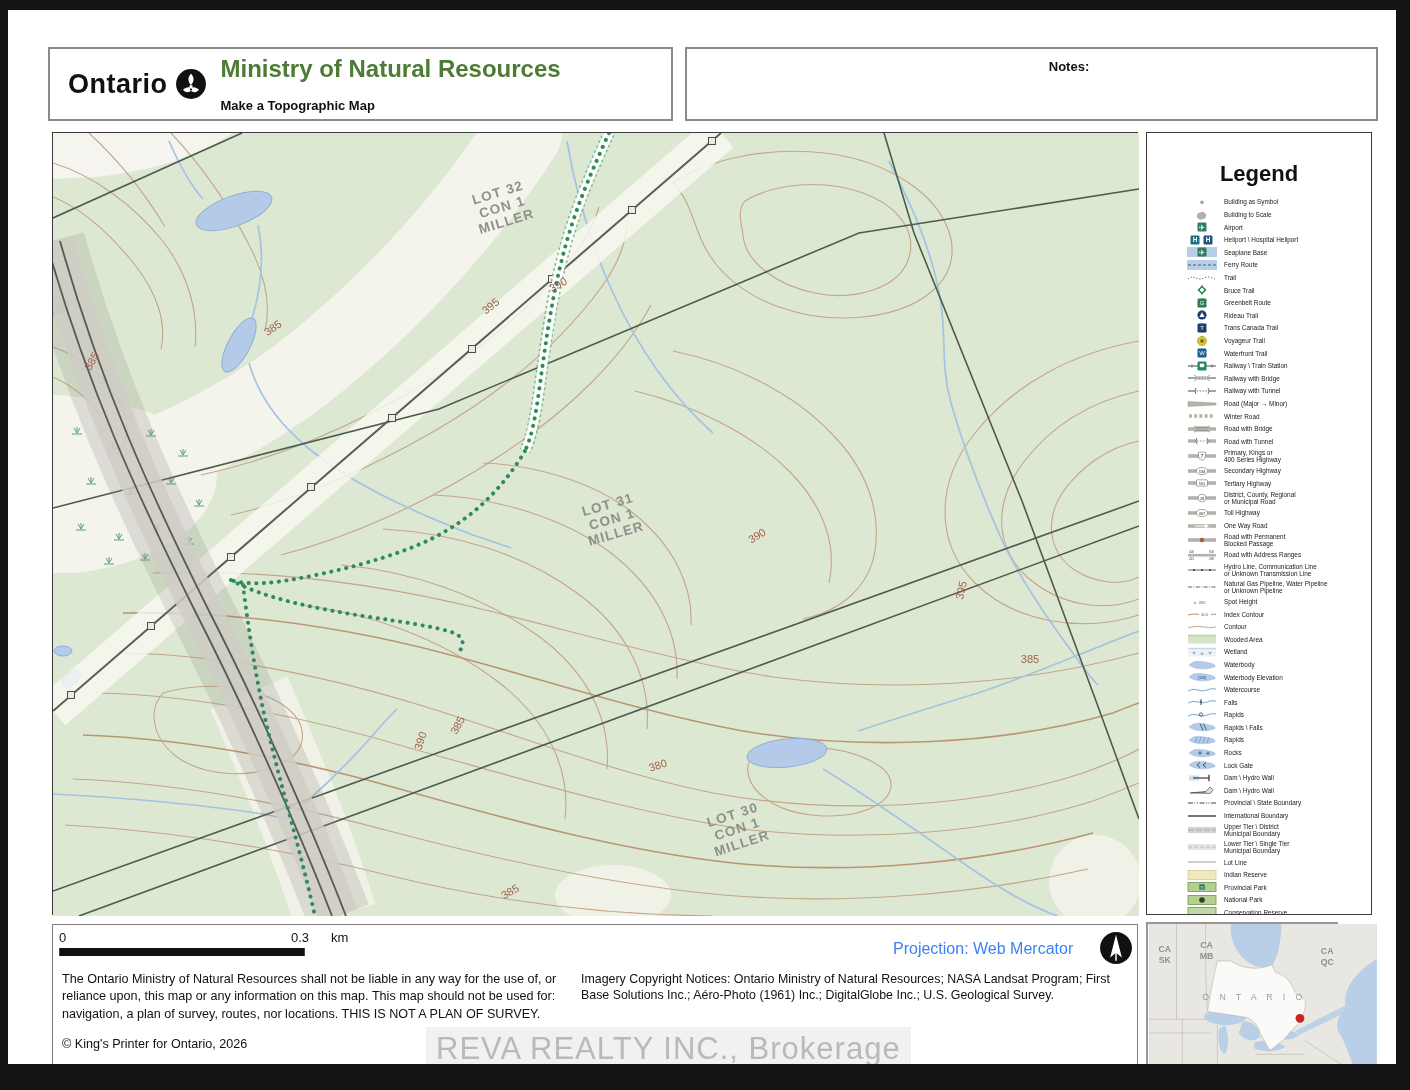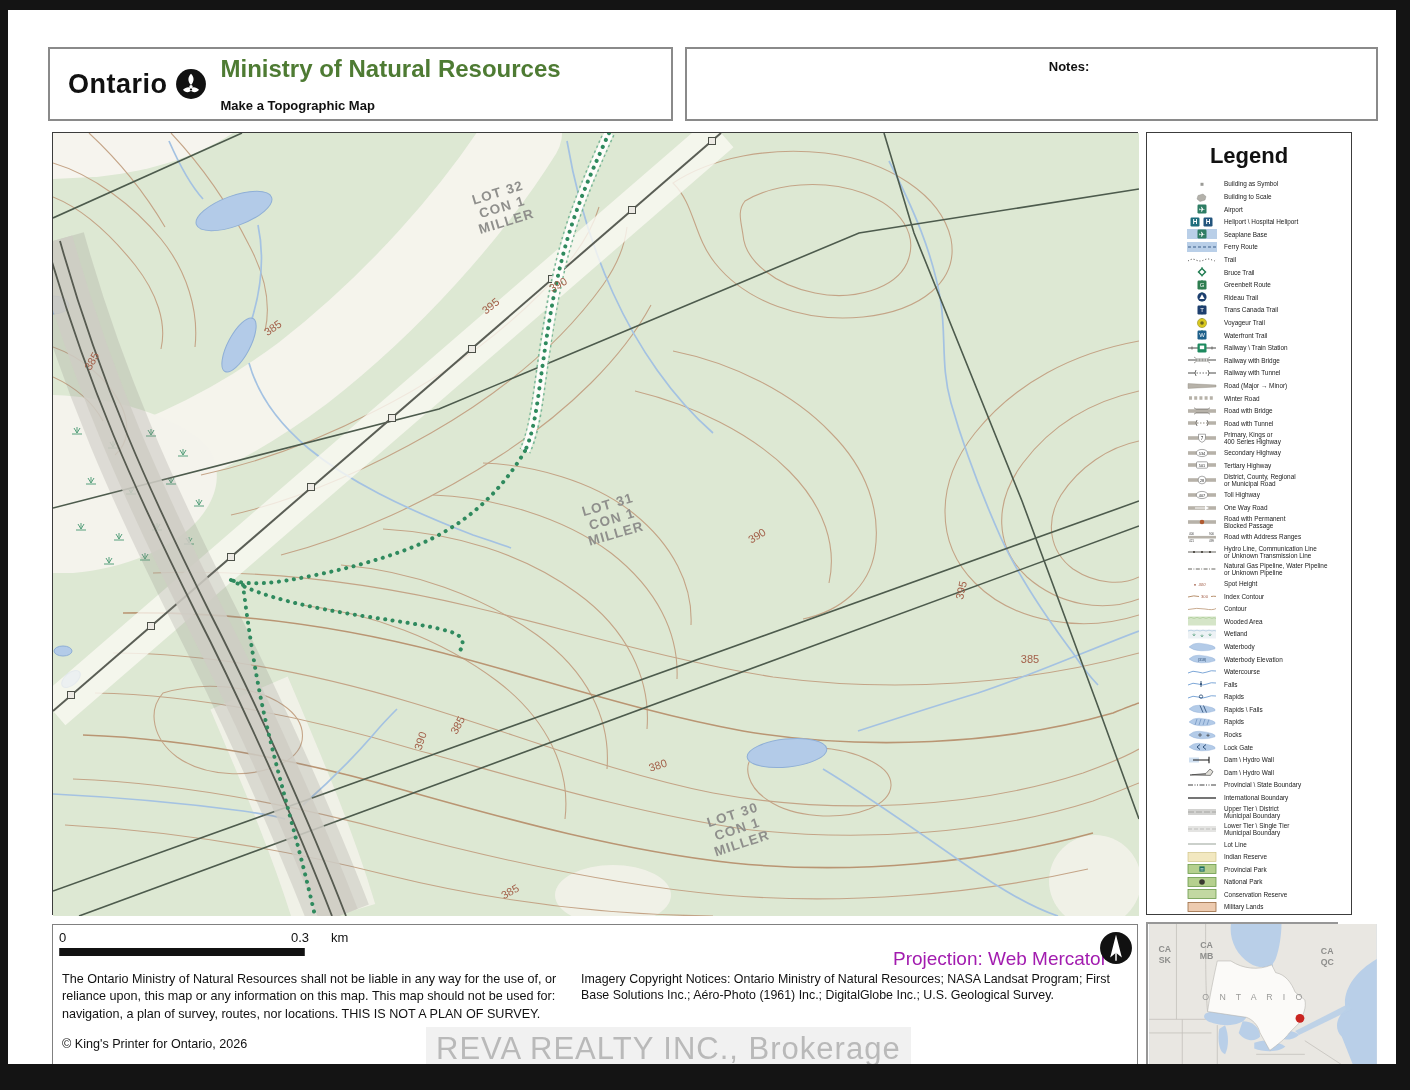--- a/index.html
+++ b/index.html
@@ -10,34 +10,34 @@
   #hdr-left{left:40px;top:37px;width:625px;height:74px;border:2px solid #8a8a8a;display:flex;align-items:center;padding-left:18px;}
   #hdr-right{left:677px;top:37px;width:693px;height:74px;border:2px solid #8a8a8a;}
   .brand{display:flex;align-items:center;gap:7px;}
   .brand-name{font-size:27px;font-weight:bold;color:#111;letter-spacing:.5px;}
   .hdr-titles{margin-left:14px;}
   .hdr-title{color:#4e7b33;font-size:24px;font-weight:bold;text-align:center;}
   .hdr-sub{color:#111;font-size:13px;font-weight:bold;margin-top:15px;}
   .notes-label{font-size:13px;font-weight:bold;color:#111;text-align:center;margin-top:10px;padding-left:75px;}
   
   #map-wrap{left:44px;top:122px;width:1086px;height:783px;border:1px solid #3c3c3c;background:#dde8d3;}
-  #legend{left:1138px;top:122px;width:206px;height:783px;border:1px solid #3c3c3c;padding-top:8px;overflow:hidden;}
+  #legend{left:1138px;top:122px;width:226px;height:783px;border:1px solid #3c3c3c;padding-top:26px;overflow:hidden;}
   #legend h2{margin:2px 0 10px 0;text-align:center;font-size:22px;color:#111;}
   .lg-row{display:flex;align-items:center;margin:0 0 2.6px 40px;}
   .lg-ic{width:30px;height:10px;flex:0 0 30px;margin-right:7px;}
   .lg-ic svg{display:block;width:30px;height:10px;}
   .lg-lb{font-size:6.4px;line-height:1.12;color:#1a1a1a;white-space:pre-line;width:150px;}
   
   #footer{left:44px;top:914px;width:1086px;height:144px;border:1px solid #808080;}
   #scale{position:absolute;left:6px;top:5px;}
   .scale-labels{position:relative;width:300px;height:16px;font-size:13px;color:#111;}
   #scale-bar{width:244px;height:8px;background:#111;margin-top:2px;border-left:1px solid #444;border-right:1px solid #444;}
   #disclaimer{position:absolute;left:9px;top:46px;width:516px;font-size:12.6px;line-height:1.38;color:#111;}
   #kings{position:absolute;left:9px;top:112px;font-size:12.6px;color:#111;}
-  #projection{position:absolute;left:840px;top:23px;font-size:19px;color:#a21caf;}
+  #projection{position:absolute;left:840px;top:15px;font-size:16px;color:#3b82f6;}
   #north-arrow{position:absolute;left:1046px;top:6px;width:34px;height:34px;}
   #imagery{position:absolute;left:528px;top:46px;width:545px;font-size:12.4px;line-height:1.32;color:#111;}
   #parcel{position:absolute;left:528px;top:96px;width:545px;font-size:12.4px;line-height:1.32;color:#111;}
   #minimap{left:1138px;top:912px;width:192px;height:146px;border:2px solid #979797;}
   #watermark{position:absolute;left:418px;top:1000px;font-size:31px;color:rgba(150,150,150,.62);
              background:rgba(225,225,225,.45);padding:4px 10px;letter-spacing:1px;white-space:nowrap;margin-top:17px;}
   
   text{font-family:"Liberation Sans",sans-serif;}
   .ctl{font-size:11px;fill:#a3604a;text-anchor:middle;}
   .lotl{font-size:13.5px;font-weight:bold;fill:#8f8f8c;letter-spacing:1.2px;text-anchor:middle;}

